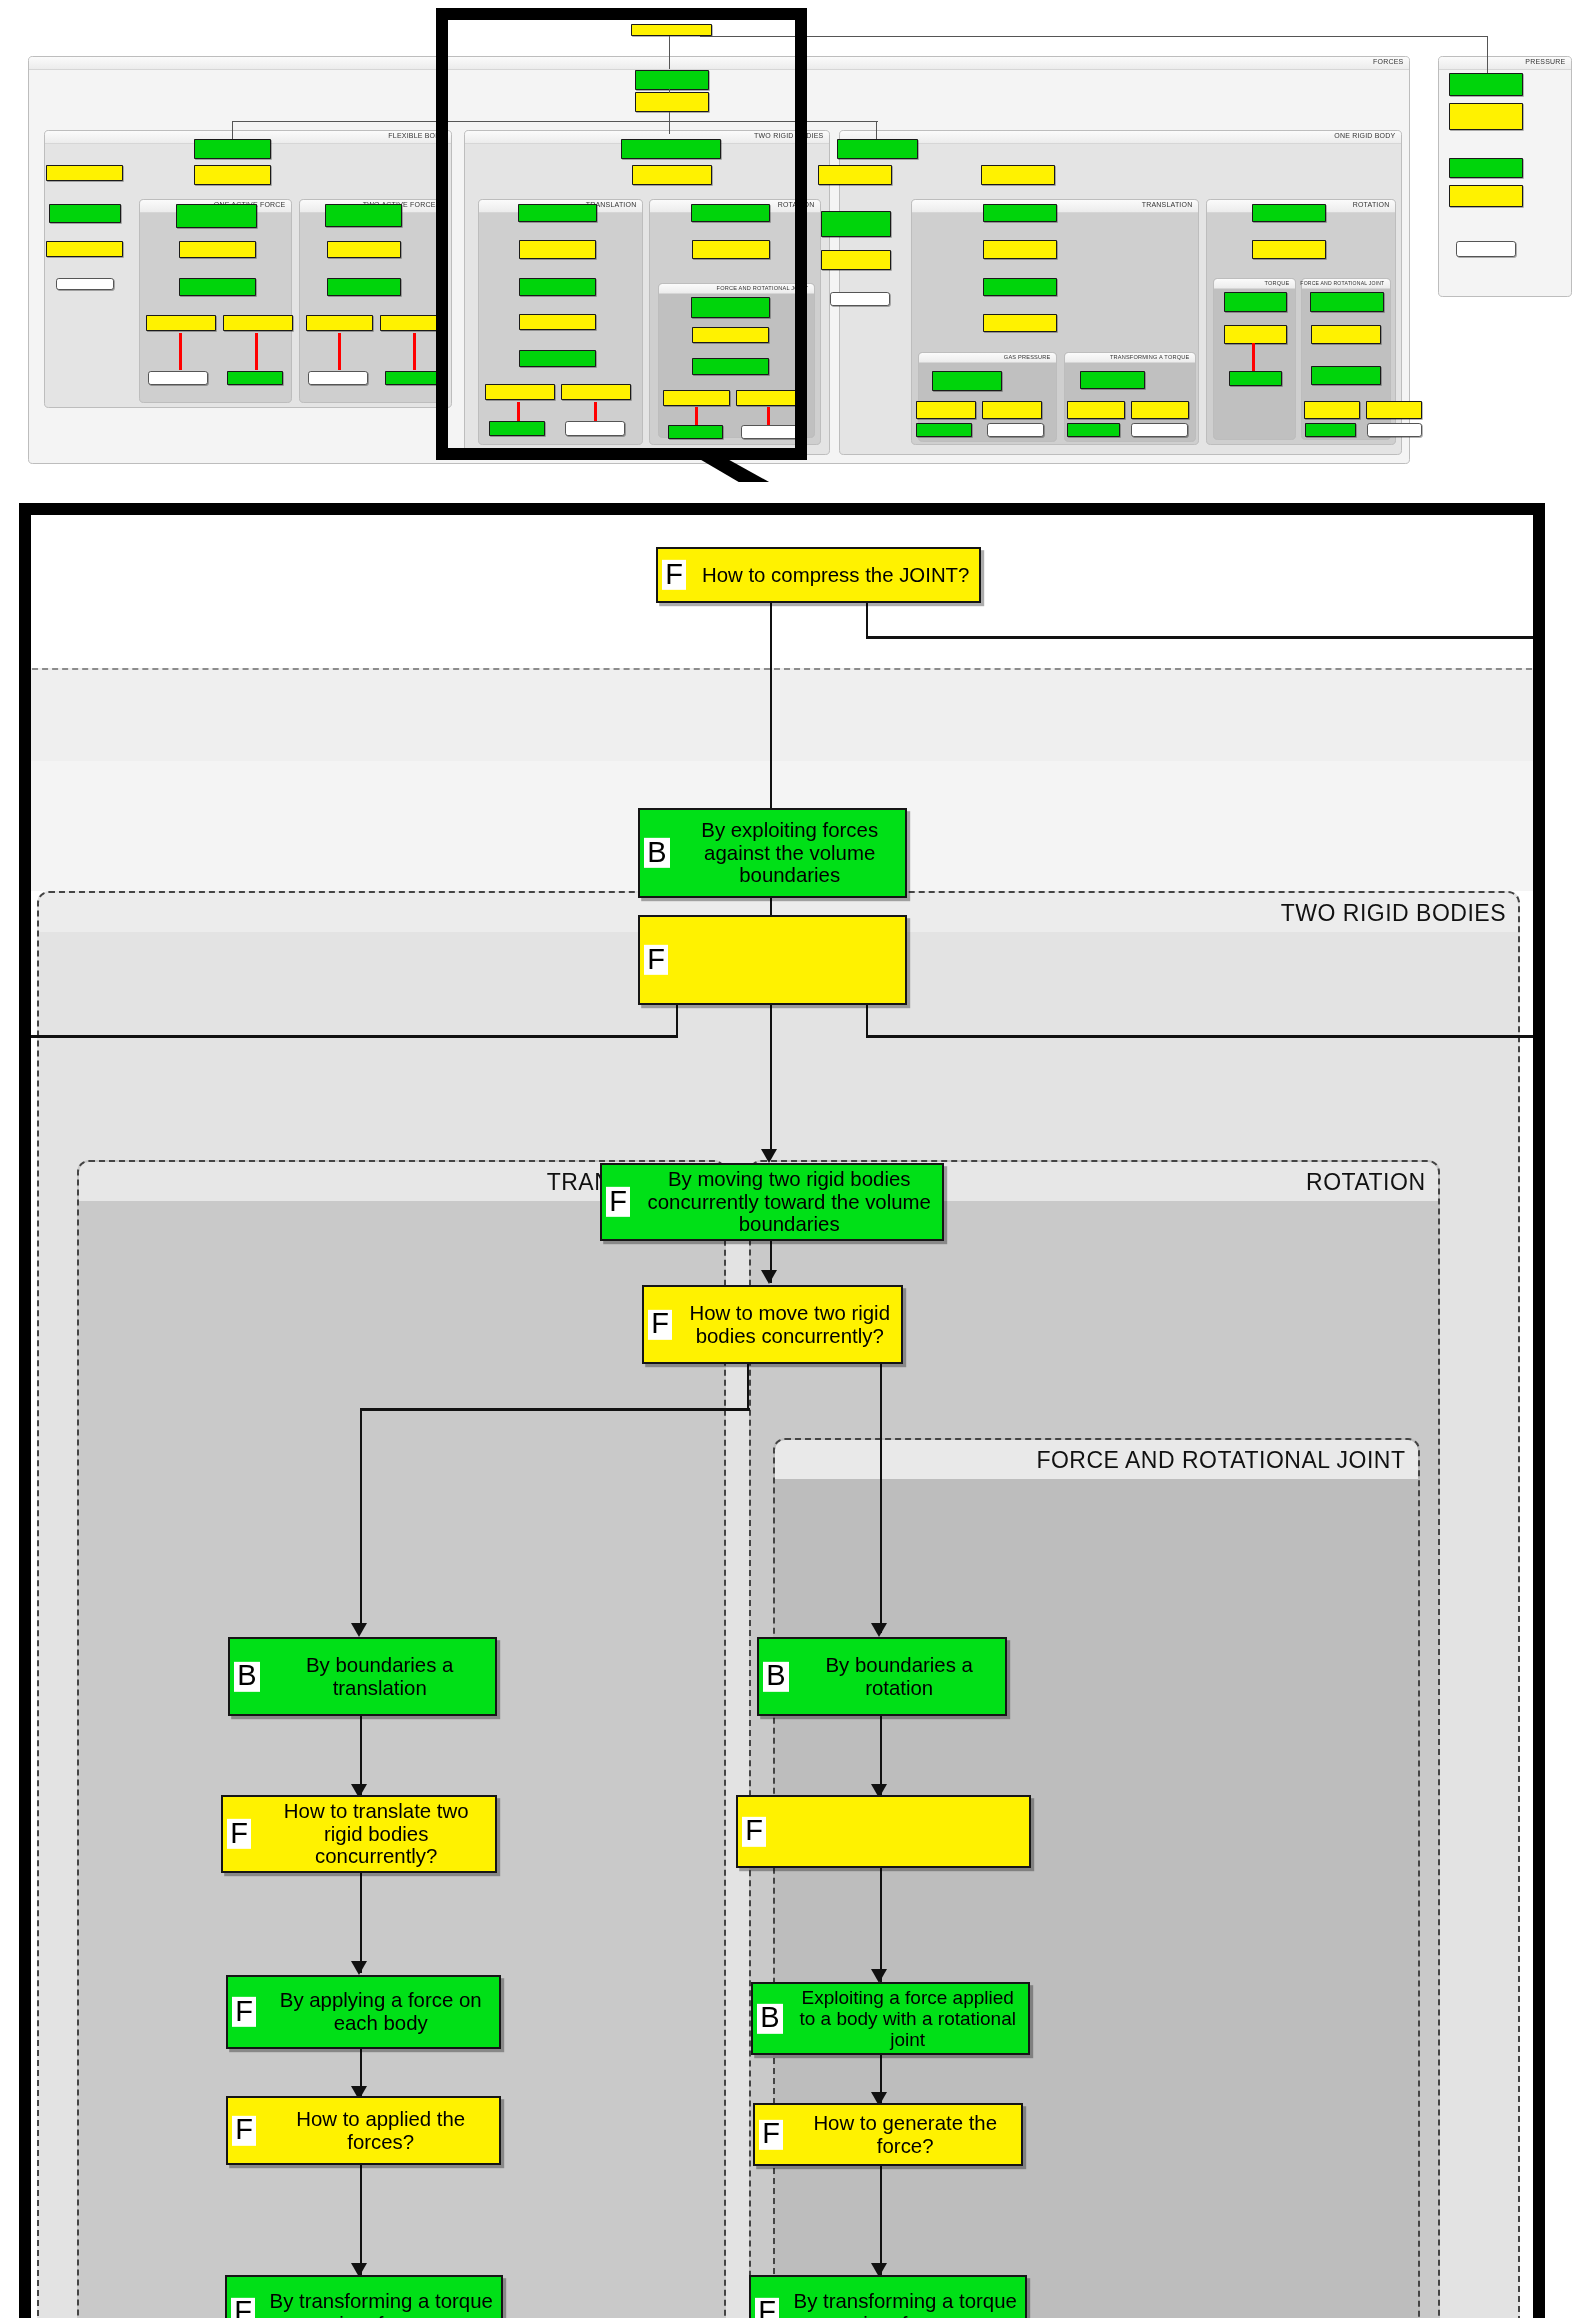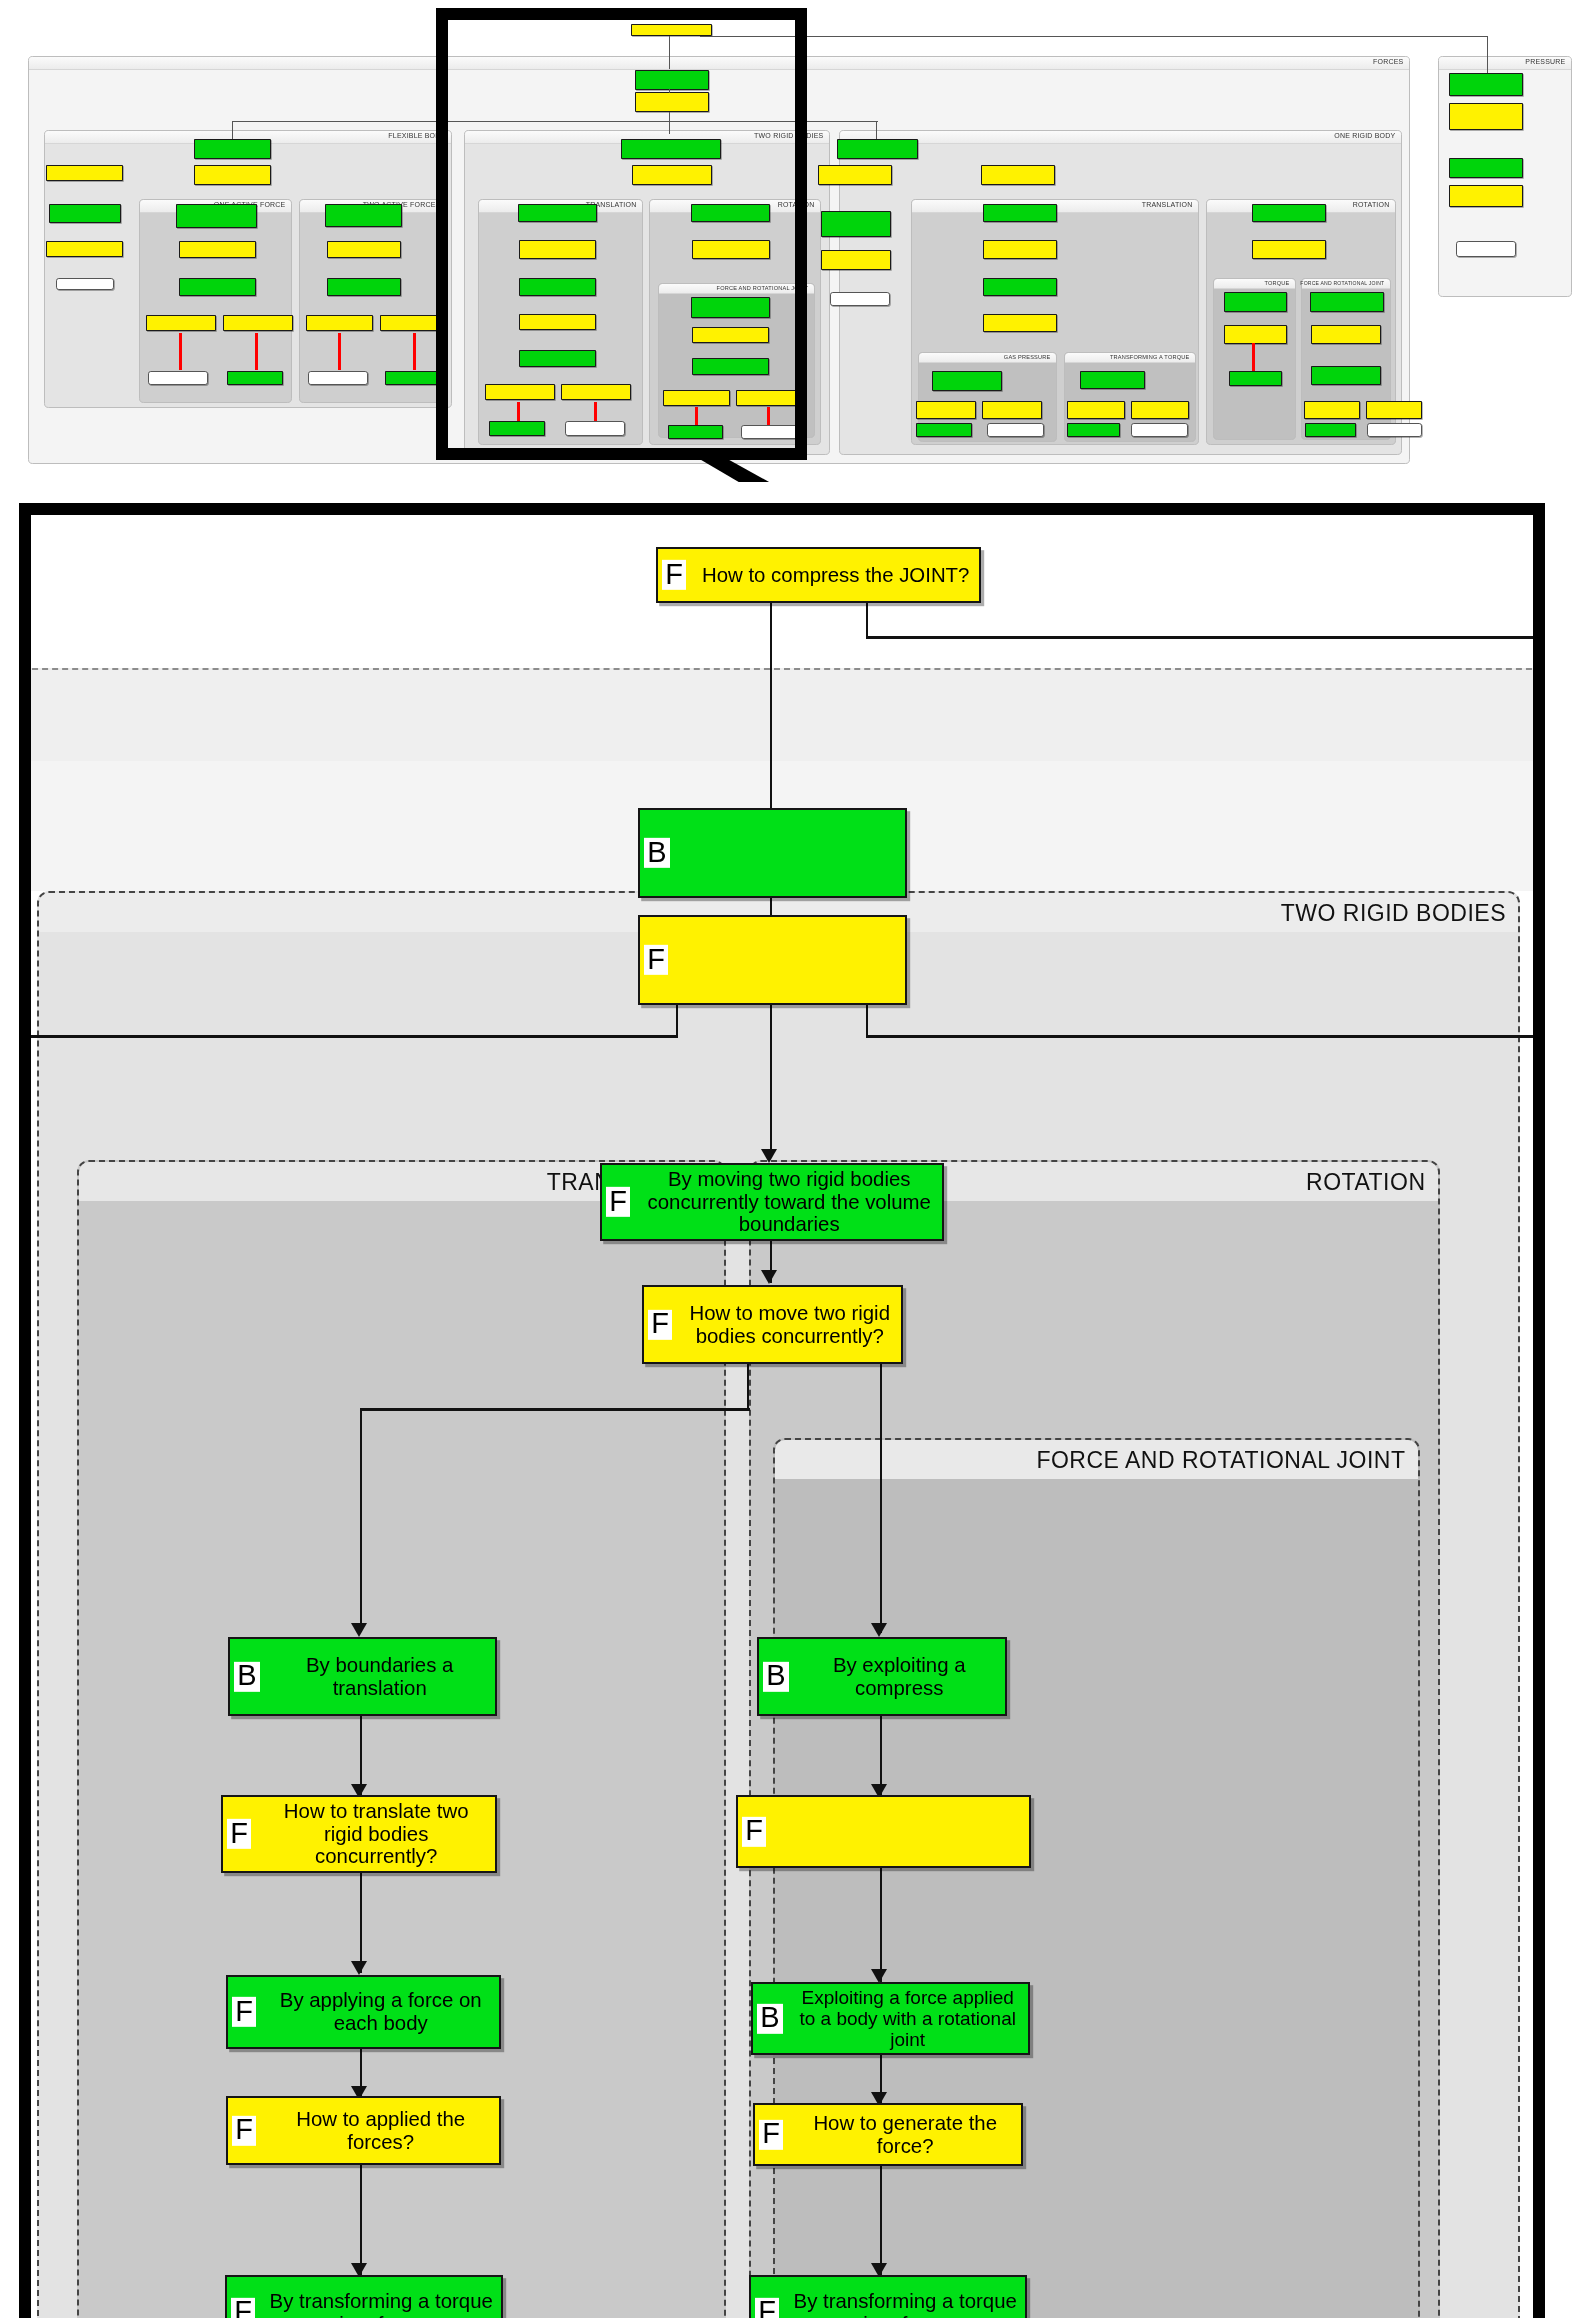--- a/index.html
+++ b/index.html
@@ -325,20 +325,21 @@
   <div class="ln" style="left:849px;top:1651px;width:2.8px;height:109px;"></div>
   <div class="arw" style="left:840px;top:1748px;"></div>
 
   <div class="node yellow" style="left:625px;top:32px;width:325px;height:56px;">
     <span class="badge">F</span>
     <span class="txt">How to compress the JOINT?</span>
   </div>
 
   <div class="node green" style="left:607px;top:293px;width:269px;height:90px;">
     <span class="badge">B</span>
+    <span class="txt">By exploiting forces against the volume boundaries</span>
   </div>
 
   <div class="node yellow" style="left:607px;top:400px;width:269px;height:90px;">
     <span class="badge">F</span>
   </div>
 
   <div class="node green" style="left:569px;top:648px;width:344px;height:78px;">
     <span class="badge">F</span>
     <span class="txt">By moving two rigid bodies concurrently toward the volume boundaries</span>
   </div>
@@ -368,21 +369,21 @@
     <span class="txt">How to applied the forces?</span>
   </div>
 
   <div class="node green" style="left:194px;top:1760px;width:278px;height:75px;">
     <span class="badge">F</span>
     <span class="txt">By transforming a torque in a force</span>
   </div>
 
   <div class="node green" style="left:726px;top:1122px;width:250px;height:79px;">
     <span class="badge">B</span>
-    <span class="txt">By exploiting a compress</span>
+    <span class="txt">By boundaries a rotation</span>
   </div>
 
   <div class="node yellow" style="left:705px;top:1280px;width:295px;height:73px;">
     <span class="badge">F</span>
   </div>
 
   <div class="node green" style="left:720px;top:1467px;width:279px;height:73px;">
     <span class="badge">B</span>
     <span class="txt" style="font-size:19px">Exploiting a force applied to a body with a rotational joint</span>
   </div>

